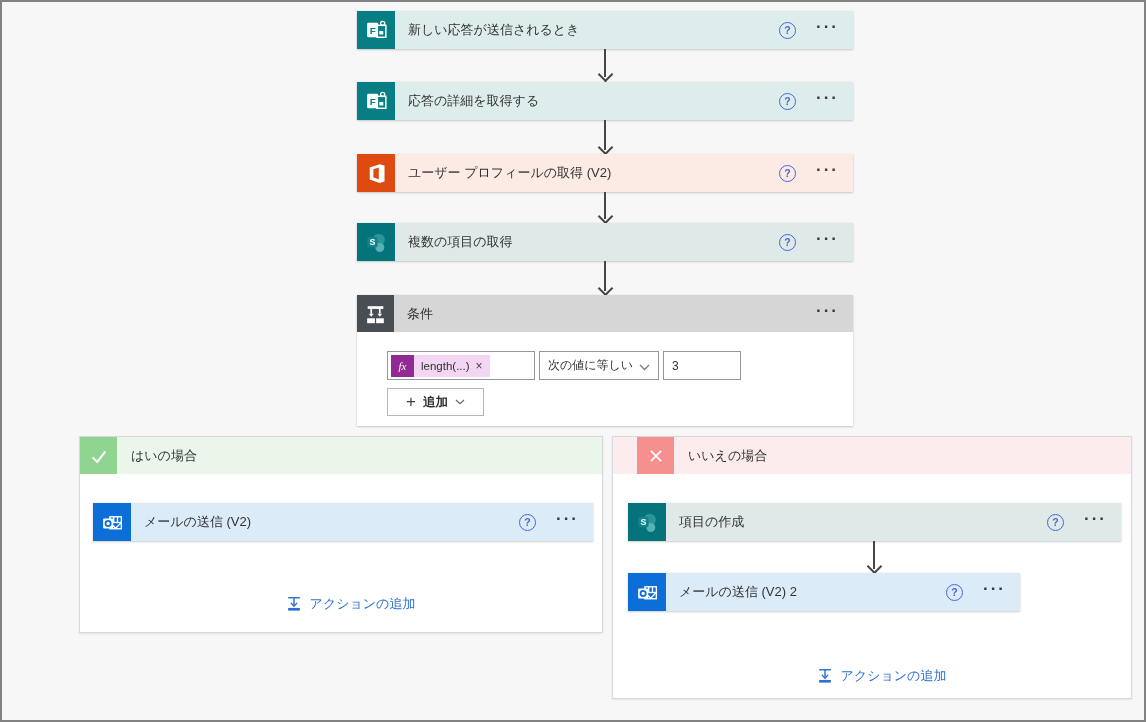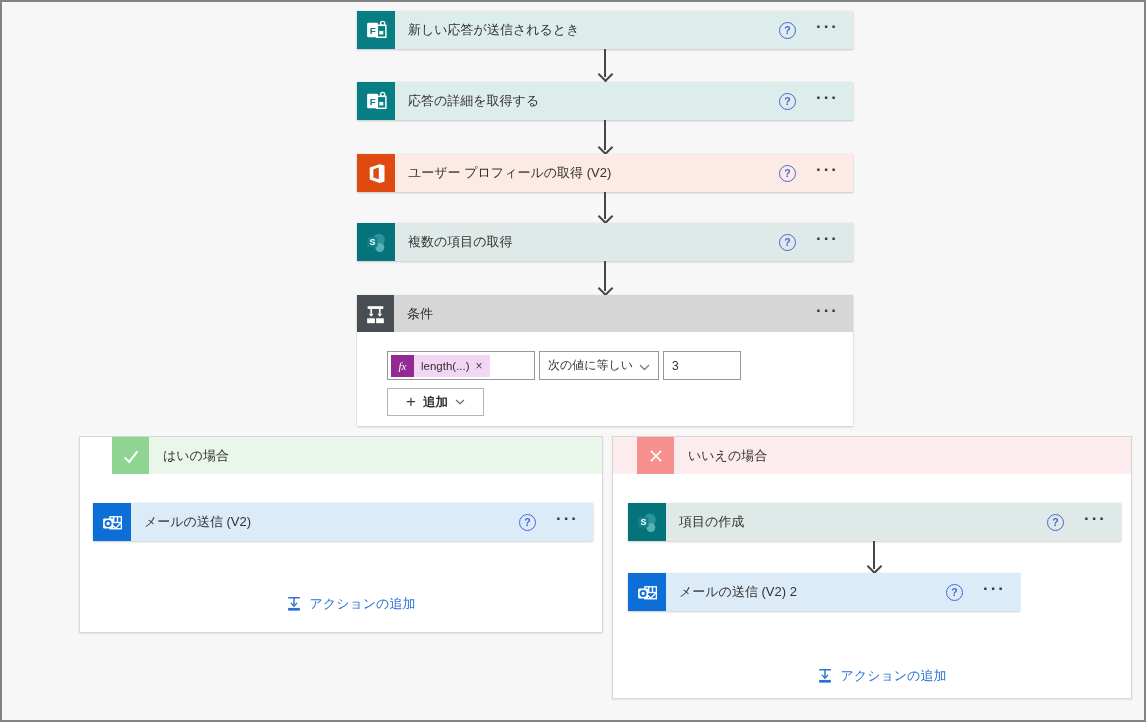--- a/index.html
+++ b/index.html
@@ -171,21 +171,21 @@
     <div class="addbtn" style="left:30px; top:93px; width:97px; height:28px;">
       <span class="plus">+</span>
       <span class="lbl">追加</span>
       <svg width="10" height="6" viewBox="0 0 10 6">
           <polyline points="1,1 5,4.6 9,1" fill="none" stroke="#666" stroke-width="1.2"></polyline>
         </svg>
     </div>
   </div>
 
   <div class="branch" style="left:77px; top:434px; width:524px; height:197px;">
-    <div class="strip" style="background: rgb(233, 246, 233); margin-left: 32px;">
+    <div class="strip" style="background: rgb(233, 246, 233);">
       <div class="stripicon" style="background: rgb(144, 212, 146);">
         <svg width="22" height="22" viewBox="0 0 24 24">
             <polyline points="5,13.5 10,18.5 19,7" fill="none" stroke="#fff" stroke-width="2.2"></polyline>
           </svg>
       </div>
       <div class="striptitle">はいの場合</div>
     </div>
 
     <div class="op" style="left: 13px; top: 66px; width: 500px; background: rgb(220, 235, 248);">
       <div class="opicon" style="background: rgb(12, 111, 216);">

